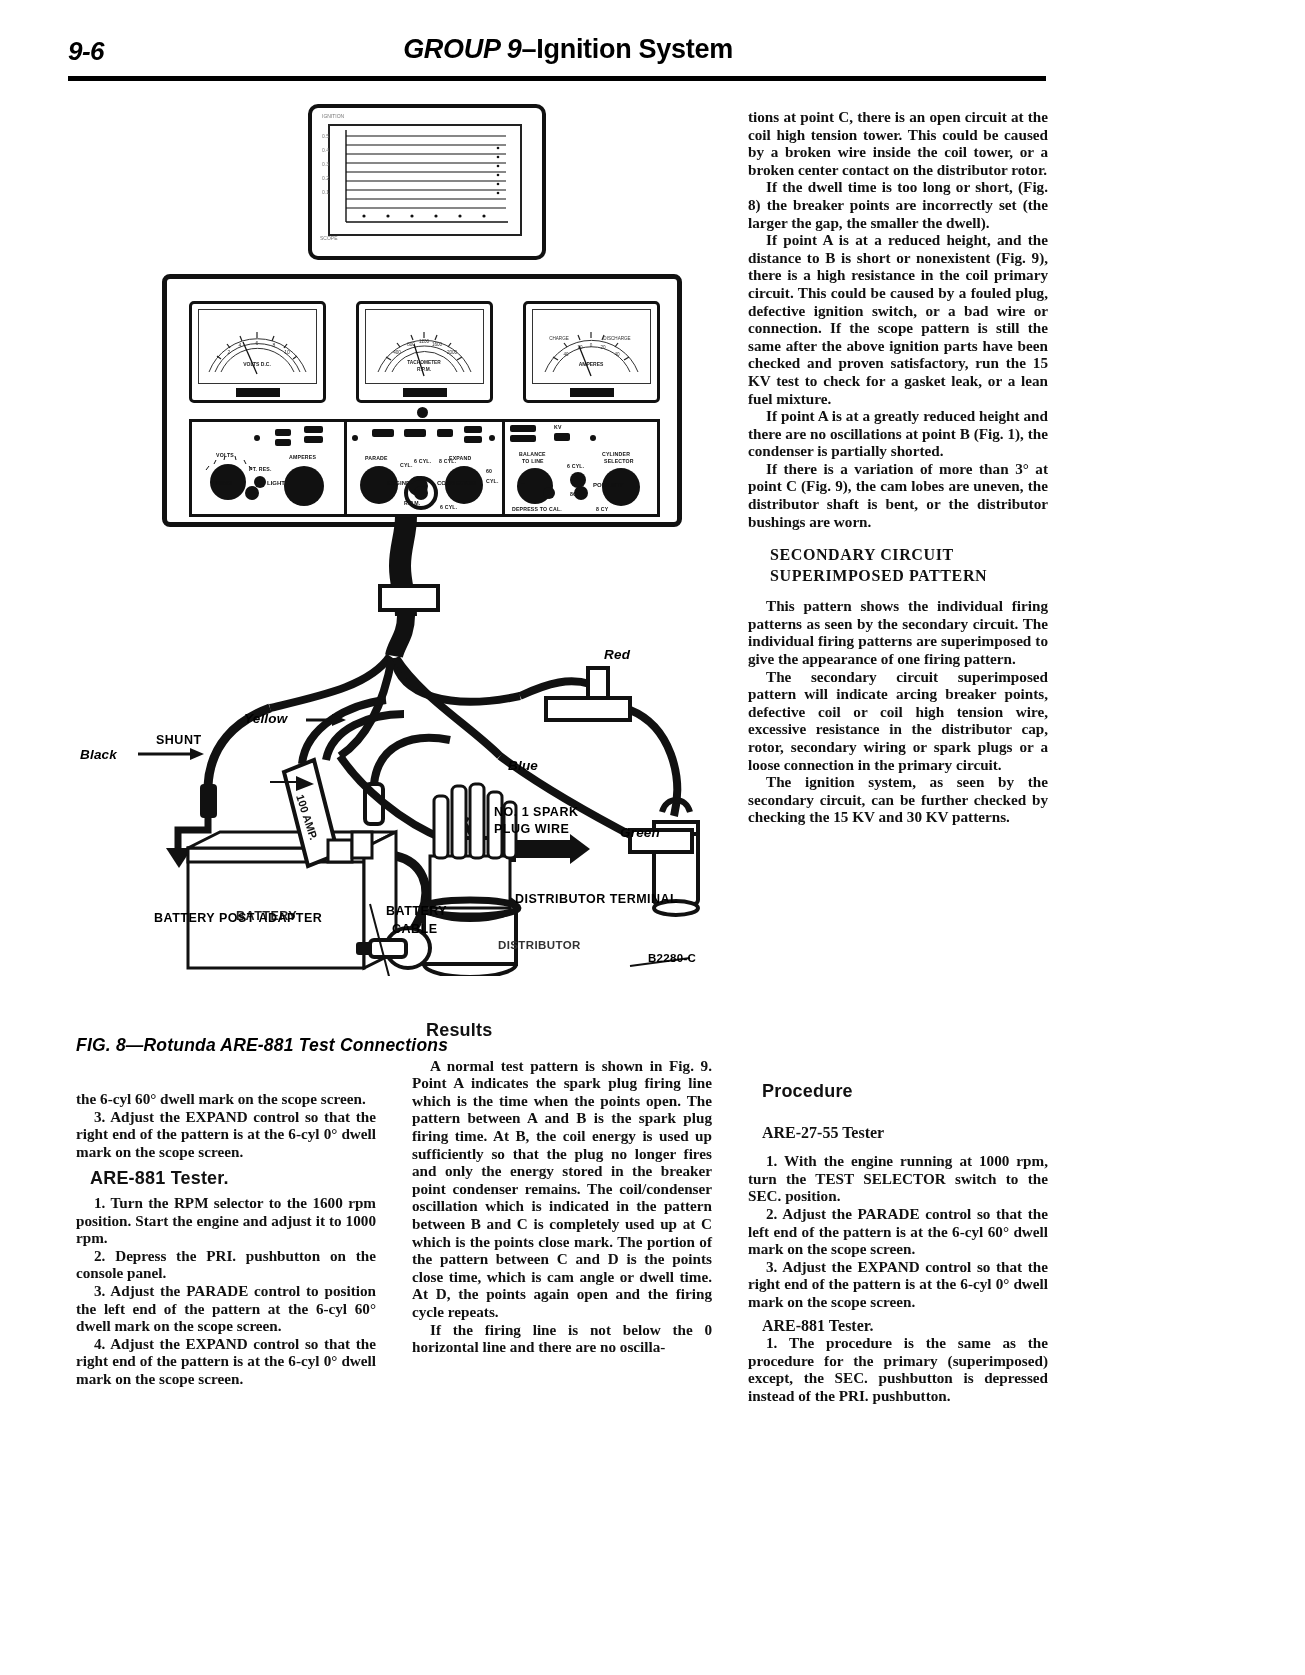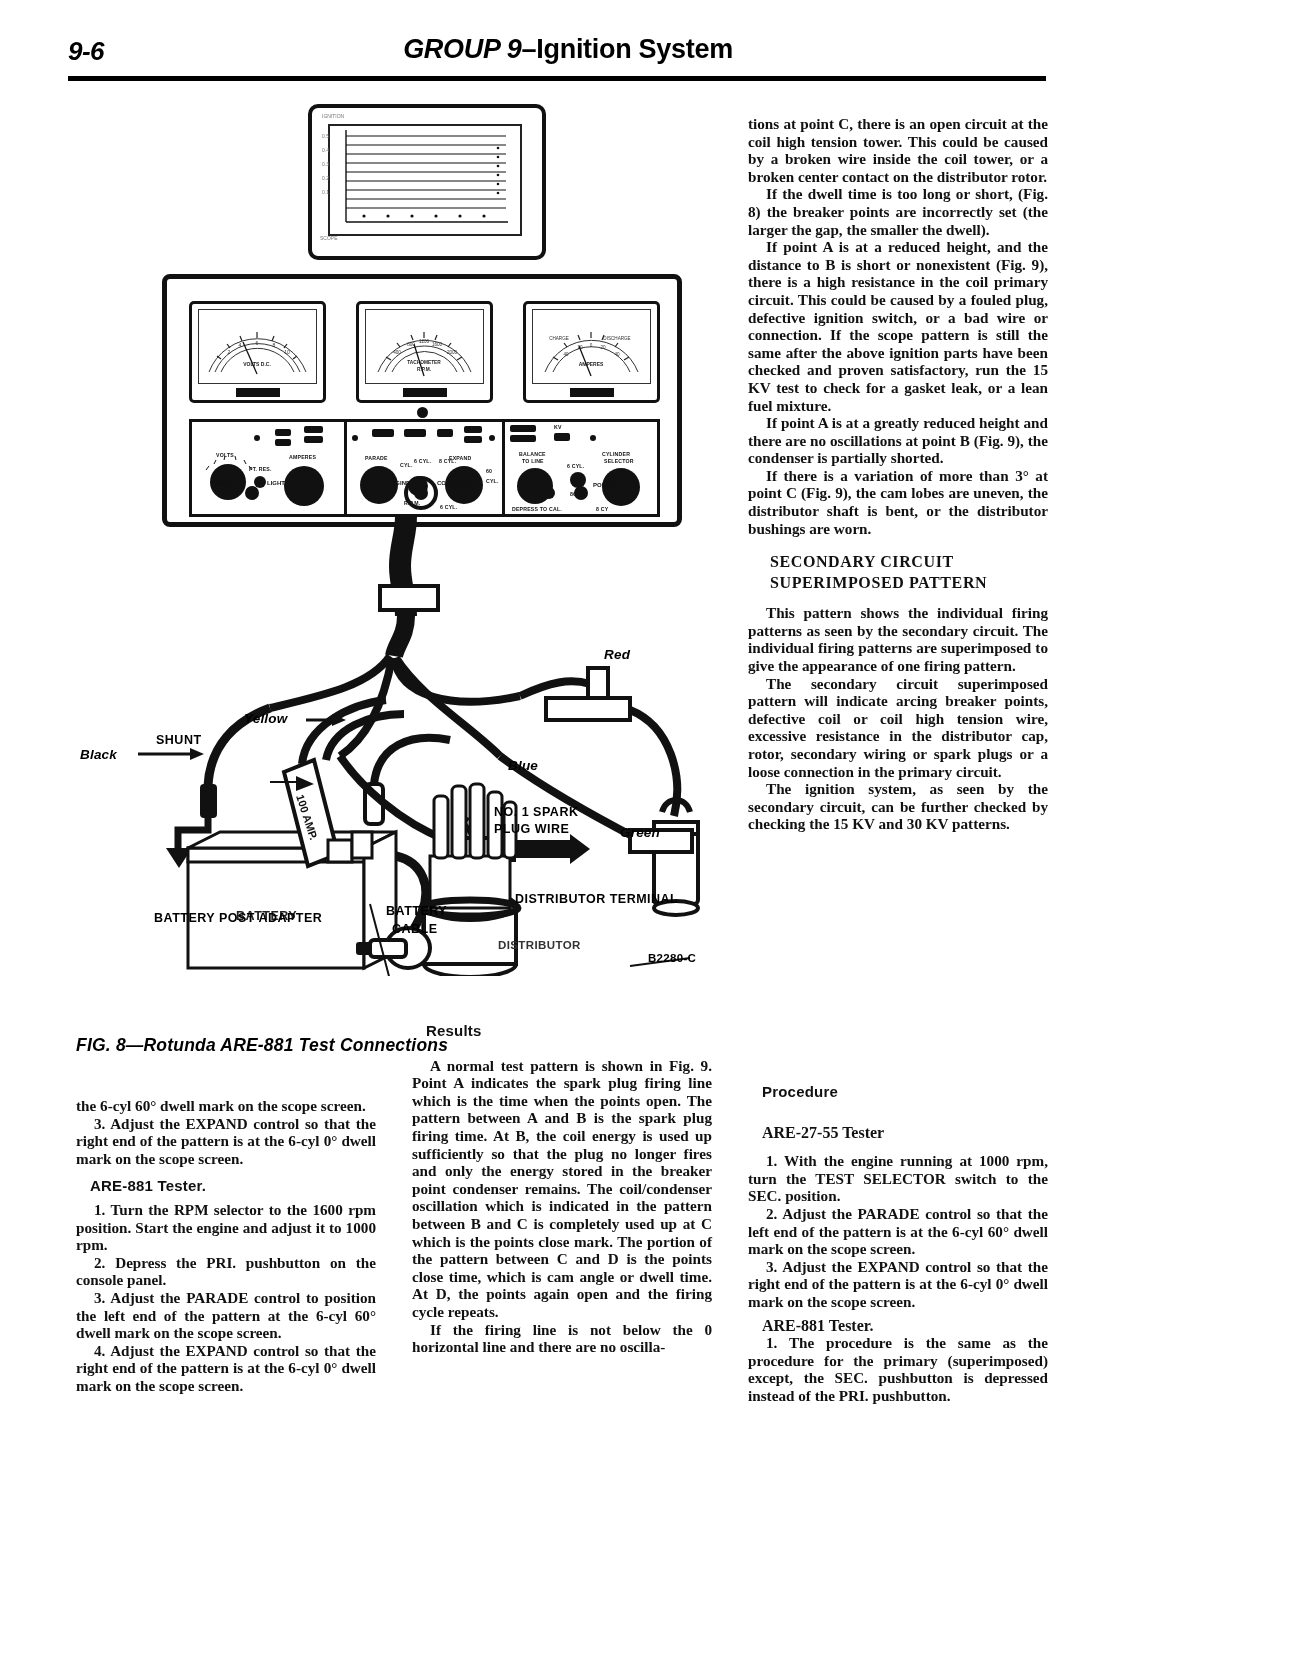--- a/index.html
+++ b/index.html
@@ -98,33 +98,33 @@
     font-size: 15.2px;
     line-height: 17.6px;
     text-align: justify;
     font-weight: bold;
     color: #111;
   }
   .col p {
     margin: 0;
     text-indent: 18px;
   }
-  .col p.noind { text-indent: 0; margin-top: 7px; }
+  .col p.noind { text-indent: 0; }
   .col .sub {
     font-family: "Liberation Serif", serif;
     font-weight: bold;
     font-size: 16px;
     text-indent: 14px;
     margin: 0;
     padding-top: 6px;
   }
   .col .sub2 {
     font-family: "Liberation Sans", sans-serif;
     font-weight: bold;
-    font-size: 15px;
+    font-size: 18px;
     text-indent: 14px;
     margin: 0;
     padding-top: 10px;
     padding-bottom: 6px;
     letter-spacing: 0.2px;
   }
   .col h3.section {
     font-family: "Liberation Serif", serif;
     font-weight: bold;
     font-size: 16px;
@@ -680,21 +680,21 @@
   <div class="fig-code">B2280-C</div>
 
   <div class="fig-caption">
     <span>FIG. 8</span><span>—Rotunda ARE-881 Test Connections</span>
   </div>
 
   <div class="col col-right">
     <p class="noind">tions at point C, there is an open circuit at the coil high tension tower. This could be caused by a broken wire inside the coil tower, or a broken center contact on the distributor rotor.</p>
     <p>If the dwell time is too long or short, (Fig. 8) the breaker points are incorrectly set (the larger the gap, the smaller the dwell).</p>
     <p>If point A is at a reduced height, and the distance to B is short or nonexistent (Fig. 9), there is a high resistance in the coil primary circuit. This could be caused by a fouled plug, defective ignition switch, or a bad wire or connection. If the scope pattern is still the same after the above ignition parts have been checked and proven satisfactory, run the 15 KV test to check for a gasket leak, or a lean fuel mixture.</p>
-    <p>If point A is at a greatly reduced height and there are no oscillations at point B (Fig. 9), the condenser is partially shorted.</p>
+    <p>If point A is at a greatly reduced height and there are no oscillations at point B (Fig. 1), the condenser is partially shorted.</p>
     <p>If there is a variation of more than 3° at point C (Fig. 9), the cam lobes are uneven, the distributor shaft is bent, or the distributor bushings are worn.</p>
 
     <h3 class="section">SECONDARY CIRCUIT</h3>
     <h3 class="section" style="margin-top:0;">SUPERIMPOSED PATTERN</h3>
     <div class="gap"></div>
 
     <p>This pattern shows the individual firing patterns as seen by the secondary circuit. The individual firing patterns are superimposed to give the appearance of one firing pattern.</p>
     <p>The secondary circuit superimposed pattern will indicate arcing breaker points, defective coil or coil high tension wire, excessive resistance in the distributor cap, rotor, secondary wiring or spark plugs or a loose connection in the primary circuit.</p>
     <p>The ignition system, as seen by the secondary circuit, can be further checked by checking the 15 KV and 30 KV patterns.</p>
   </div>

